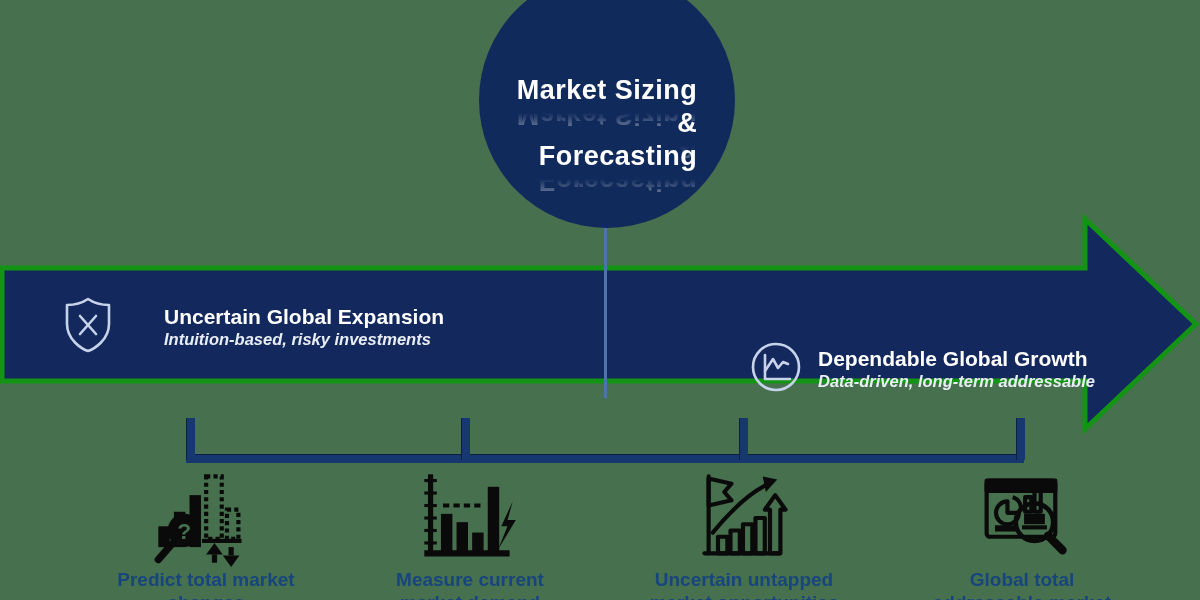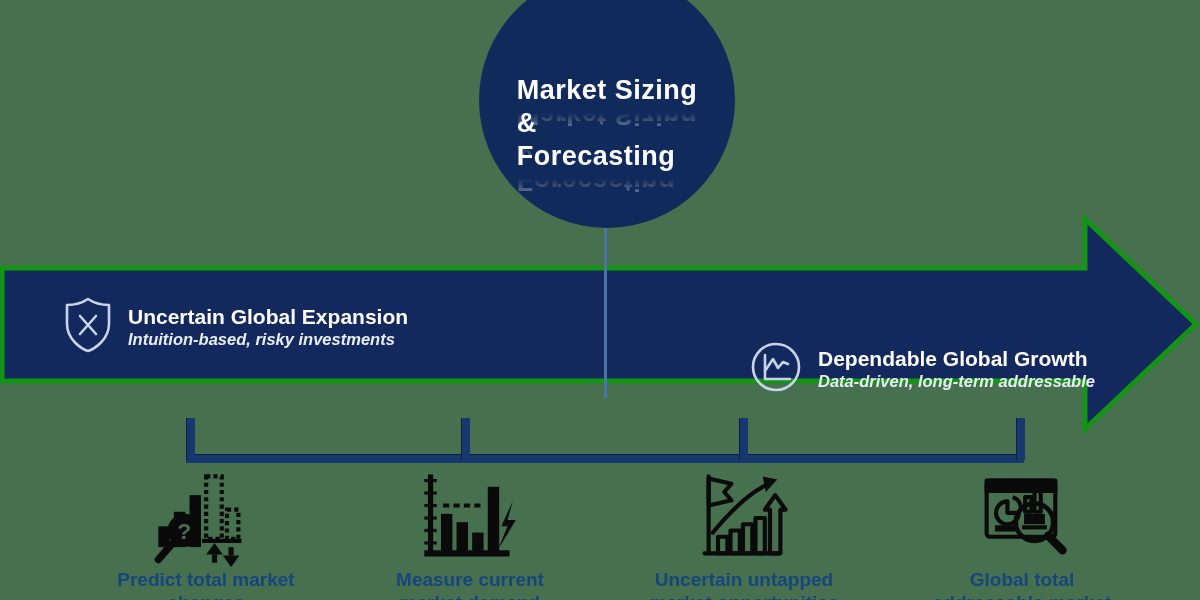--- a/index.html
+++ b/index.html
@@ -9,35 +9,35 @@
     font-family:"Liberation Sans", sans-serif;
   }
   .abs{position:absolute;}
 
   
   .circle{
     left:479px;top:-28px;width:256px;height:256px;border-radius:50%;
     background:#112A5C;z-index:6;
     display:flex;align-items:center;justify-content:center;
   }
-  .circle-text{margin-top:46px;text-align:left;color:#FFFFFF;font-weight:bold;
+  .circle-text{margin-top:46px;text-align:right;color:#FFFFFF;font-weight:bold;
     font-size:27px;line-height:33px;letter-spacing:0.5px;}
   .c-line{
     -webkit-box-reflect: below -9px linear-gradient(to bottom, rgba(255,255,255,0.45) 0%, rgba(255,255,255,0) 55%);
   }
 
   
   .connector{left:604px;top:226px;width:3px;height:172px;background:#4C74A8;z-index:5;}
 
   
   .arrow-svg{left:0;top:0;width:1200px;height:600px;z-index:4;}
 
   
   .banner-group{z-index:7;display:flex;align-items:center;color:#fff;}
-  .bg-left{left:64px;top:296px;}
+  .bg-left{left:64px;top:296px;gap:36px;}
   .bg-right{left:750px;top:298px;margin-top:43px;}
   .banner-icon{flex:0 0 auto;margin-right:16px;}
   .bt-title{font-size:21px;font-weight:bold;color:#FFFFFF;line-height:24px;}
   .bt-sub{font-size:16.5px;font-weight:bold;color:#E9EEF6;line-height:21px;font-style:italic;}
 
   
   .bracket-bar{left:186px;top:454px;width:838px;height:8px;background:#16386F;border-top:1px solid #0C2142;z-index:3;}
   .bracket-tick{top:418px;width:8px;height:42px;background:#16386F;border-left:1px solid #0C2142;z-index:3;}
 
   

